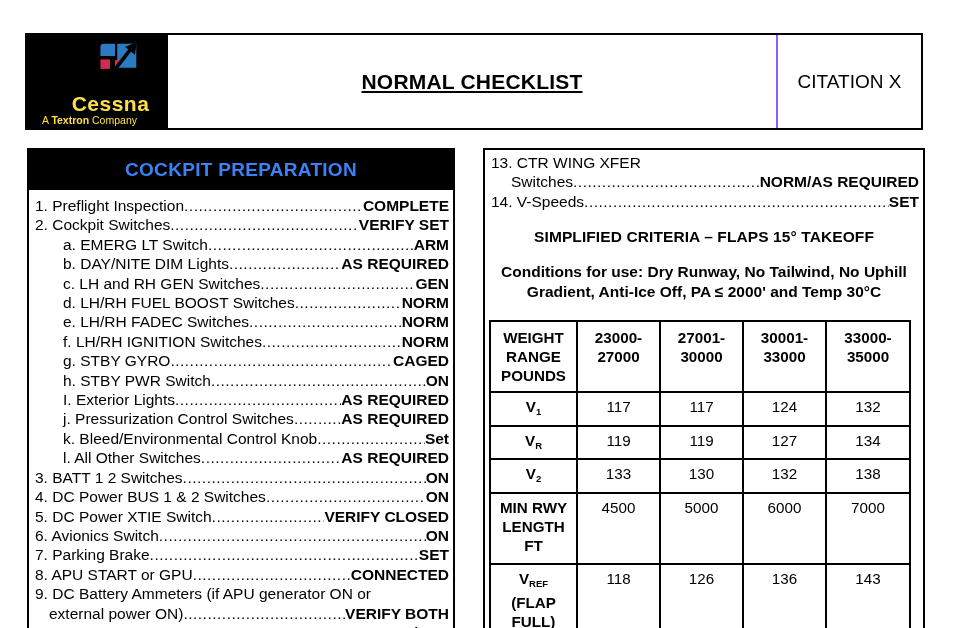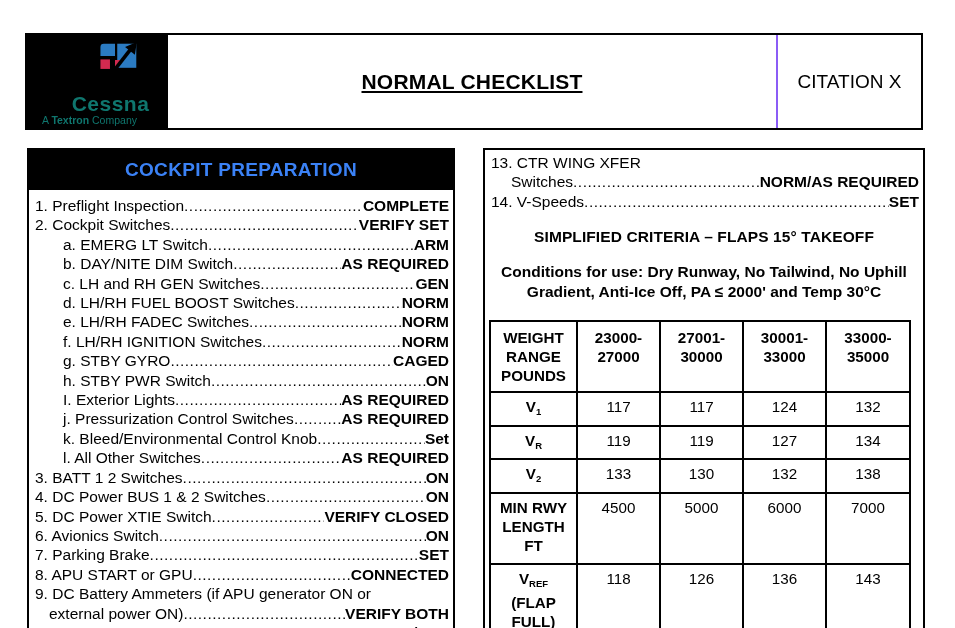--- a/index.html
+++ b/index.html
@@ -8,21 +8,21 @@
     background:#ffffff; overflow:hidden;
     font-family:"Liberation Sans","DejaVu Sans",sans-serif;
     color:#000;
   }
   
   .header-box{
     position:absolute; left:25px; top:33px; width:894px; height:93px;
     border:2px solid #000; display:flex; align-items:stretch;
   }
   .logo-box{
-    width:141px; background:#000; color:#0f766e; flex:0 0 141px;
+    width:141px; background:#000; color:#fde047; flex:0 0 141px;
     display:flex; flex-direction:column; align-items:stretch; overflow:hidden;
   }
   .logo-svg{display:block; margin:2px 24px 0 auto;}
   .logo-brand{
     text-align:center; padding-left:26px; font-weight:bold;
     font-size:21px; line-height:21px; letter-spacing:0.5px;
   }
   .logo-tagline{
     text-align:center; padding-right:16px; font-size:10.5px; line-height:13px; font-weight:normal;
   }
@@ -132,21 +132,21 @@
           <div class="ck-row ind1">
             <span class="ck-label">a. EMERG LT Switch</span>
             <span class="ck-dots"></span>
             <span class="ck-value">ARM</span>
           </div>
         </div>
 
         <div class="ck-item">
           <div class="ck-pre"></div>
           <div class="ck-row ind1">
-            <span class="ck-label">b. DAY/NITE DIM Switch</span>
+            <span class="ck-label">b. DAY/NITE DIM Lights</span>
             <span class="ck-dots"></span>
             <span class="ck-value">AS REQUIRED</span>
           </div>
         </div>
 
         <div class="ck-item">
           <div class="ck-pre"></div>
           <div class="ck-row ind1">
             <span class="ck-label">c. LH and RH GEN Switches</span>
             <span class="ck-dots"></span>

